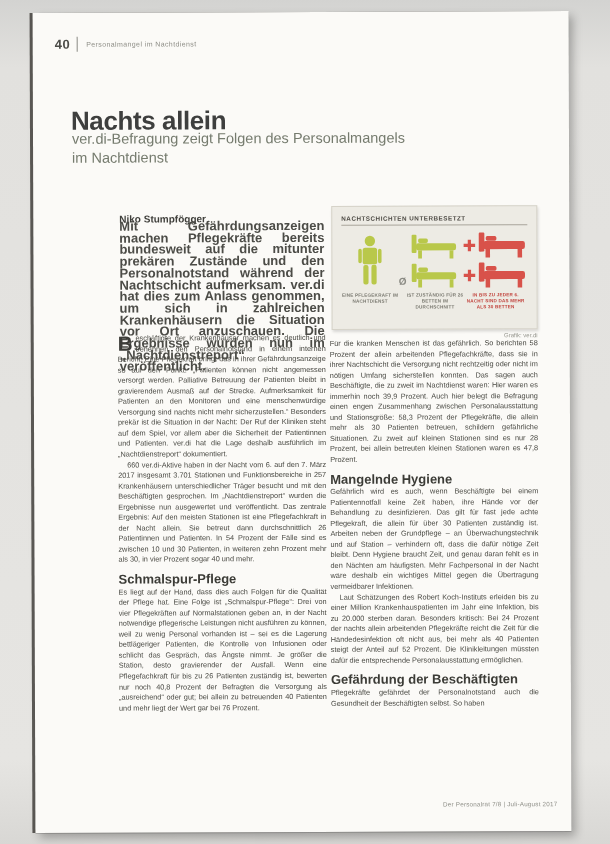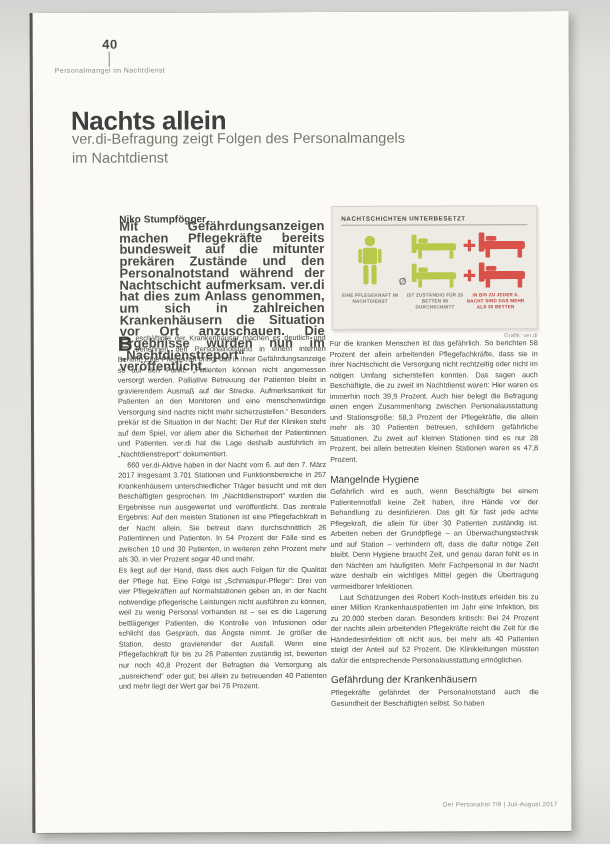--- a/index.html
+++ b/index.html
@@ -9,21 +9,21 @@
     font-family:"Liberation Sans", sans-serif;
     -webkit-font-smoothing:antialiased;
   }
   .page{
     position:absolute;left:34px;top:12px;width:536px;height:820px;
     background:#fbfaf7;
     transform:rotate(-0.2deg);
     box-shadow:-3px 0 0 rgba(52,50,46,.78), 4px 5px 10px rgba(0,0,0,.28), 0 1px 0 rgba(0,0,0,.15);
   }
   
-  .hdr{position:absolute;left:22px;top:24px;display:flex;align-items:center;flex-direction:column;}
+  .hdr{position:absolute;left:22px;top:24px;display:flex;align-items:center;}
   .pagenum{font-size:13px;font-weight:bold;color:#4c4c48;letter-spacing:.5px;}
   .hdr-rule{width:1px;height:15px;background:#8a8a84;margin:0 8px 0 7px;}
   .section{font-size:7px;color:#8d8d86;letter-spacing:.4px;}
   
   .title{position:absolute;left:38px;top:76px;font-size:26px;font-weight:bold;color:#3e3f3e;letter-spacing:-.4px;}
   .subtitle{position:absolute;left:39px;top:117px;width:334px;font-size:14.5px;line-height:18.5px;color:#757b6e;}
   
   .author{position:absolute;left:86px;top:201px;font-size:10px;font-weight:bold;color:#3f3f3b;}
   .intro{position:absolute;left:86px;top:208px;width:205px;font-size:13px;line-height:11.7px;font-weight:bold;color:#4c4c47;text-align:justify;}
   
@@ -44,21 +44,21 @@
   .bedcol{display:flex;flex-direction:column;gap:3px;}
   .bedrow{display:flex;align-items:center;gap:2px;}
   .credit{position:absolute;left:298px;top:321px;width:206px;text-align:right;font-size:6px;color:#96968e;}
   
   .col{position:absolute;width:208px;font-size:7.35px;line-height:10.55px;color:#4b4b45;text-align:justify;}
   .col-left{left:84px;top:321px;}
   .col-right{left:296px;top:327px;}
   .col p{margin:0;}
   .col p.ind{text-indent:9px;}
   .dropcap{float:left;font-size:20.5px;line-height:18.5px;font-weight:bold;padding:1px 3px 0 0;color:#3c3c38;}
-  .subhead{margin:9px 0 2px;font-size:10px;font-weight:normal;color:#3b3b36;text-align:left;}
+  .subhead{margin:9px 0 2px;font-size:13px;font-weight:bold;color:#3b3b36;text-align:left;}
   
   .footer{position:absolute;right:14px;top:789px;font-size:6.3px;color:#8f8f88;letter-spacing:.2px;}
 </style>
 </head>
 <body>
 
 <div class="page">
 
   <div class="hdr">
     <span class="pagenum">40</span>
@@ -148,27 +148,28 @@
         <div class="caption red">IN BIS ZU JEDER 6. NACHT SIND DAS MEHR ALS 30 BETTEN</div>
       </div>
 
     </div>
   </div>
   <div class="credit">Grafik: ver.di</div>
 
   <div class="col col-left">
     <p><span class="dropcap">B</span><span>eschäftigte der Krankenhäuser machen es deutlich und benennen den Personalnotstand in einem internen Bericht. Eine Pflegekraft bringt das in ihrer Gefährdungsanzeige so auf den Punkt: „Patienten können nicht angemessen versorgt werden. Palliative Betreuung der Patienten bleibt in gravierendem Ausmaß auf der Strecke. Aufmerksamkeit für Patienten an den Monitoren und eine menschenwürdige Versorgung sind nachts nicht mehr sicherzustellen.“ Besonders prekär ist die Situation in der Nacht: Der Ruf der Kliniken steht auf dem Spiel, vor allem aber die Sicherheit der Patientinnen und Patienten. ver.di hat die Lage deshalb ausführlich im „Nachtdienstreport“ dokumentiert.</span></p>
     <p class="ind">660 ver.di-Aktive haben in der Nacht vom 6. auf den 7. März 2017 insgesamt 3.701 Stationen und Funktionsbereiche in 257 Krankenhäusern unterschiedlicher Träger besucht und mit den Beschäftigten gesprochen. Im „Nachtdienstreport“ wurden die Ergebnisse nun ausgewertet und veröffentlicht. Das zentrale Ergebnis: Auf den meisten Stationen ist eine Pflegefachkraft in der Nacht allein. Sie betreut dann durchschnittlich 26 Patientinnen und Patienten. In 54 Prozent der Fälle sind es zwischen 10 und 30 Patienten, in weiteren zehn Prozent mehr als 30, in vier Prozent sogar 40 und mehr.</p>
+    <h3 class="subhead">Schmalspur-Pflege</h3>
     <p>Es liegt auf der Hand, dass dies auch Folgen für die Qualität der Pflege hat. Eine Folge ist „Schmalspur-Pflege“: Drei von vier Pflegekräften auf Normalstationen geben an, in der Nacht notwendige pflegerische Leistungen nicht ausführen zu können, weil zu wenig Personal vorhanden ist – sei es die Lagerung bettlägeriger Patienten, die Kontrolle von Infusionen oder schlicht das Gespräch, das Ängste nimmt. Je größer die Station, desto gravierender der Ausfall. Wenn eine Pflegefachkraft für bis zu 26 Patienten zuständig ist, bewerten nur noch 40,8 Prozent der Befragten die Versorgung als „ausreichend“ oder gut; bei allein zu betreuenden 40 Patienten und mehr liegt der Wert gar bei 76 Prozent.</p>
   </div>
 
   <div class="col col-right">
     <p>Für die kranken Menschen ist das gefährlich. So berichten 58 Prozent der allein arbeitenden Pflegefachkräfte, dass sie in ihrer Nachtschicht die Versorgung nicht rechtzeitig oder nicht im nötigen Umfang sicherstellen konnten. Das sagen auch Beschäftigte, die zu zweit im Nachtdienst waren: Hier waren es immerhin noch 39,9 Prozent. Auch hier belegt die Befragung einen engen Zusammenhang zwischen Personalausstattung und Stationsgröße: 58,3 Prozent der Pflegekräfte, die allein mehr als 30 Patienten betreuen, schildern gefährliche Situationen. Zu zweit auf kleinen Stationen sind es nur 28 Prozent, bei allein betreuten kleinen Stationen waren es 47,8 Prozent.</p>
     <h3 class="subhead">Mangelnde Hygiene</h3>
     <p>Gefährlich wird es auch, wenn Beschäftigte bei einem Patientennotfall keine Zeit haben, ihre Hände vor der Behandlung zu desinfizieren. Das gilt für fast jede achte Pflegekraft, die allein für über 30 Patienten zuständig ist. Arbeiten neben der Grundpflege – an Überwachungstechnik und auf Station – verhindern oft, dass die dafür nötige Zeit bleibt. Denn Hygiene braucht Zeit, und genau daran fehlt es in den Nächten am häufigsten. Mehr Fachpersonal in der Nacht wäre deshalb ein wichtiges Mittel gegen die Übertragung vermeidbarer Infektionen.</p>
     <p class="ind">Laut Schätzungen des Robert Koch-Instituts erleiden bis zu einer Million Krankenhauspatienten im Jahr eine Infektion, bis zu 20.000 sterben daran. Besonders kritisch: Bei 24 Prozent der nachts allein arbeitenden Pflegekräfte reicht die Zeit für die Händedesinfektion oft nicht aus, bei mehr als 40 Patienten steigt der Anteil auf 52 Prozent. Die Klinikleitungen müssten dafür die entsprechende Personalausstattung ermöglichen.</p>
-    <h3 class="subhead">Gefährdung der Krankenhäusern</h3>
+    <h3 class="subhead">Gefährdung der Beschäftigten</h3>
     <p>Pflegekräfte gefährdet der Personalnotstand auch die Gesundheit der Beschäftigten selbst. So haben</p>
   </div>
 
   <div class="footer">Der Personalrat 7/8 | Juli-August 2017</div>
 
 </div>
 
 </body></html>

